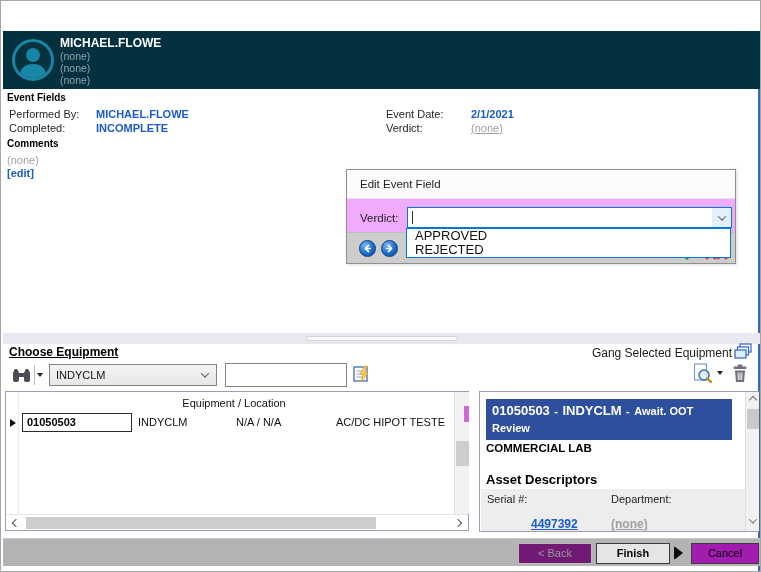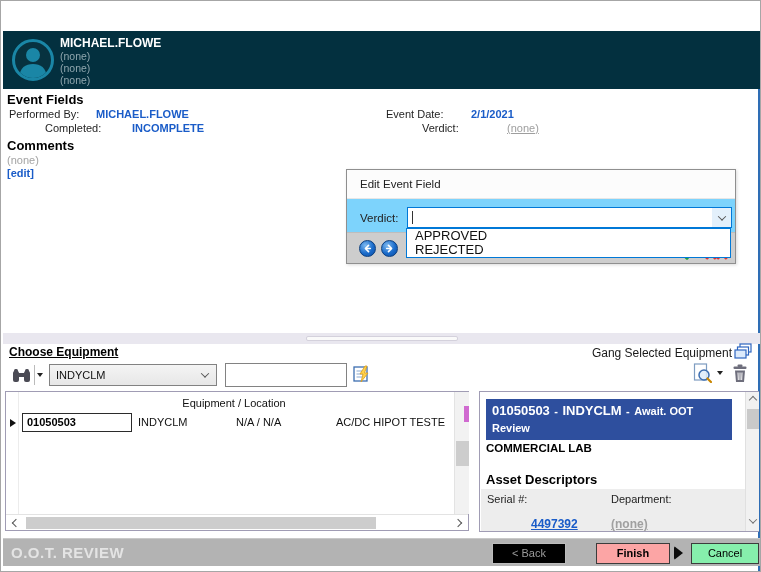--- a/index.html
+++ b/index.html
@@ -15,35 +15,35 @@
   
   .titlebar-text { left:10px; top:8px; font-size:12px; color:#4f4f4f; }
 
   
   .user-band { left:2px; top:30px; width:757px; height:58px; background:#03303f; }
   .avatar { left:8px; top:7px; width:44px; height:44px; }
   .user-name { left:57px; top:5px; font-size:12px; font-weight:bold; color:#ffffff; }
   .user-lines { left:57px; top:19px; font-size:10.5px; line-height:12px; color:#8fa6ae; }
 
   
-  .section-heading { font-size:13px; font-weight:bold; color:#000; }
+  .section-heading { font-size:10px; font-weight:bold; color:#000; }
   .ef-heading { left:6px; top:91px; }
   .ef-row { font-size:11px; }
   .lbl { color:#1f1f1f; }
   .val-blue { color:#1a5cc8; font-weight:bold; }
   .val-muted { color:#9e9e9e; }
-  .r1 { top:107px; } .r2 { top:121px;margin-left:36px; }
+  .r1 { top:107px; } .r2 { top:121px; }
   .c1 { left:8px; } .c2 { left:95px; } .c3 { left:385px; } .c4 { left:470px; }
   .link-underline { text-decoration:underline; cursor:pointer; }
   .comments-heading { left:6px; top:137px; }
   .comments-none { left:6px; top:153px; font-size:11px; color:#a3a3a3; }
   .edit-link { left:6px; top:166px; font-size:11px; font-weight:bold; color:#1a5cc8; cursor:pointer; }
 
   
-  .dialog { left:345px; top:168px; width:390px; height:95px; background:#7dd3fc;
+  .dialog { left:345px; top:168px; width:390px; height:95px; background:#f0abfc;
             border:1px solid #8f8f8f; box-shadow:1px 1px 3px rgba(0,0,0,0.15); }
   .dialog-title { left:0; top:0; width:100%; height:29px; background:#fcfcfc;
                   border-bottom:1px solid #e6e6e6; }
   .dialog-title span { position:absolute; left:13px; top:8px; font-size:11.5px; color:#222; }
   .dialog-label { left:13px; top:42px; font-size:11.5px; color:#222; }
   .dialog-combo { left:60px; top:37px; width:325px; height:21px; background:#fff;
                   border:1px solid #0078d7; }
   .combo-caret { left:4px; top:3px; width:1px; height:13px; background:#333; }
   .combo-btn { right:0; top:0; width:19px; height:19px; background:#e3f0fb;
                display:flex; align-items:center; justify-content:center; }
@@ -142,25 +142,25 @@
   .panel-thumb { left:1px; top:17px; width:12px; height:20px; background:#c9c9c9; cursor:grab; }
   .panel-scroll .chev { border-color:#707070; }
 
   
   .footer-bar { left:2px; top:537px; width:757px; height:28px; background:#b3b3b3;
                 border-top:1px solid #c9c9c9; }
   .footer-title { left:8px; top:5px; font-size:15px; font-weight:bold; color:#e4e4e4;
                   letter-spacing:0.5px; }
   .btn { top:4px; height:21px; font-size:11px; text-align:center; line-height:19px;
          font-family:"Liberation Sans", sans-serif; }
-  .btn-back { left:489px; width:74px; background:#000000; color:#9b9b9b;
+  .btn-back { left:515px; width:74px; background:#701a75; color:#9b9b9b;
               border:1px solid #bcbcbc; }
-  .btn-finish { left:593px; width:74px; background:#fca5a5; color:#000;
+  .btn-finish { left:593px; width:74px; background:#e5e5e5; color:#000;
                 border:1px solid #3c3c3c; font-weight:bold; cursor:pointer; }
-  .btn-cancel { left:688px; width:68px; background:#86efac; color:#000;
+  .btn-cancel { left:688px; width:68px; background:#a21caf; color:#000;
                 border:1px solid #3c3c3c; cursor:pointer; }
   .finish-arrow { left:671px; top:7px; width:0; height:0; border-top:7px solid transparent;
                   border-bottom:7px solid transparent; border-left:9px solid #0d0d0d;
                   border-radius:2px; }
 </style>
 </head>
 <body>
 
 <div class="window">
 
@@ -351,20 +351,19 @@
     <div class="abs ps-arrow ps-up">
       <div class="chev chev-up"></div>
     </div>
     <div class="abs panel-thumb"></div>
     <div class="abs ps-arrow ps-down">
       <div class="chev chev-down"></div>
     </div>
   </div>
 
   <div class="abs footer-bar">
-    <div class="abs footer-title">O.O.T. REVIEW</div>
     <div class="abs btn btn-back">&lt; Back</div>
     <div class="abs btn btn-finish">Finish</div>
     <div class="abs finish-arrow"></div>
     <div class="abs btn btn-cancel">Cancel</div>
   </div>
 
 </div>
 
 </body></html>

